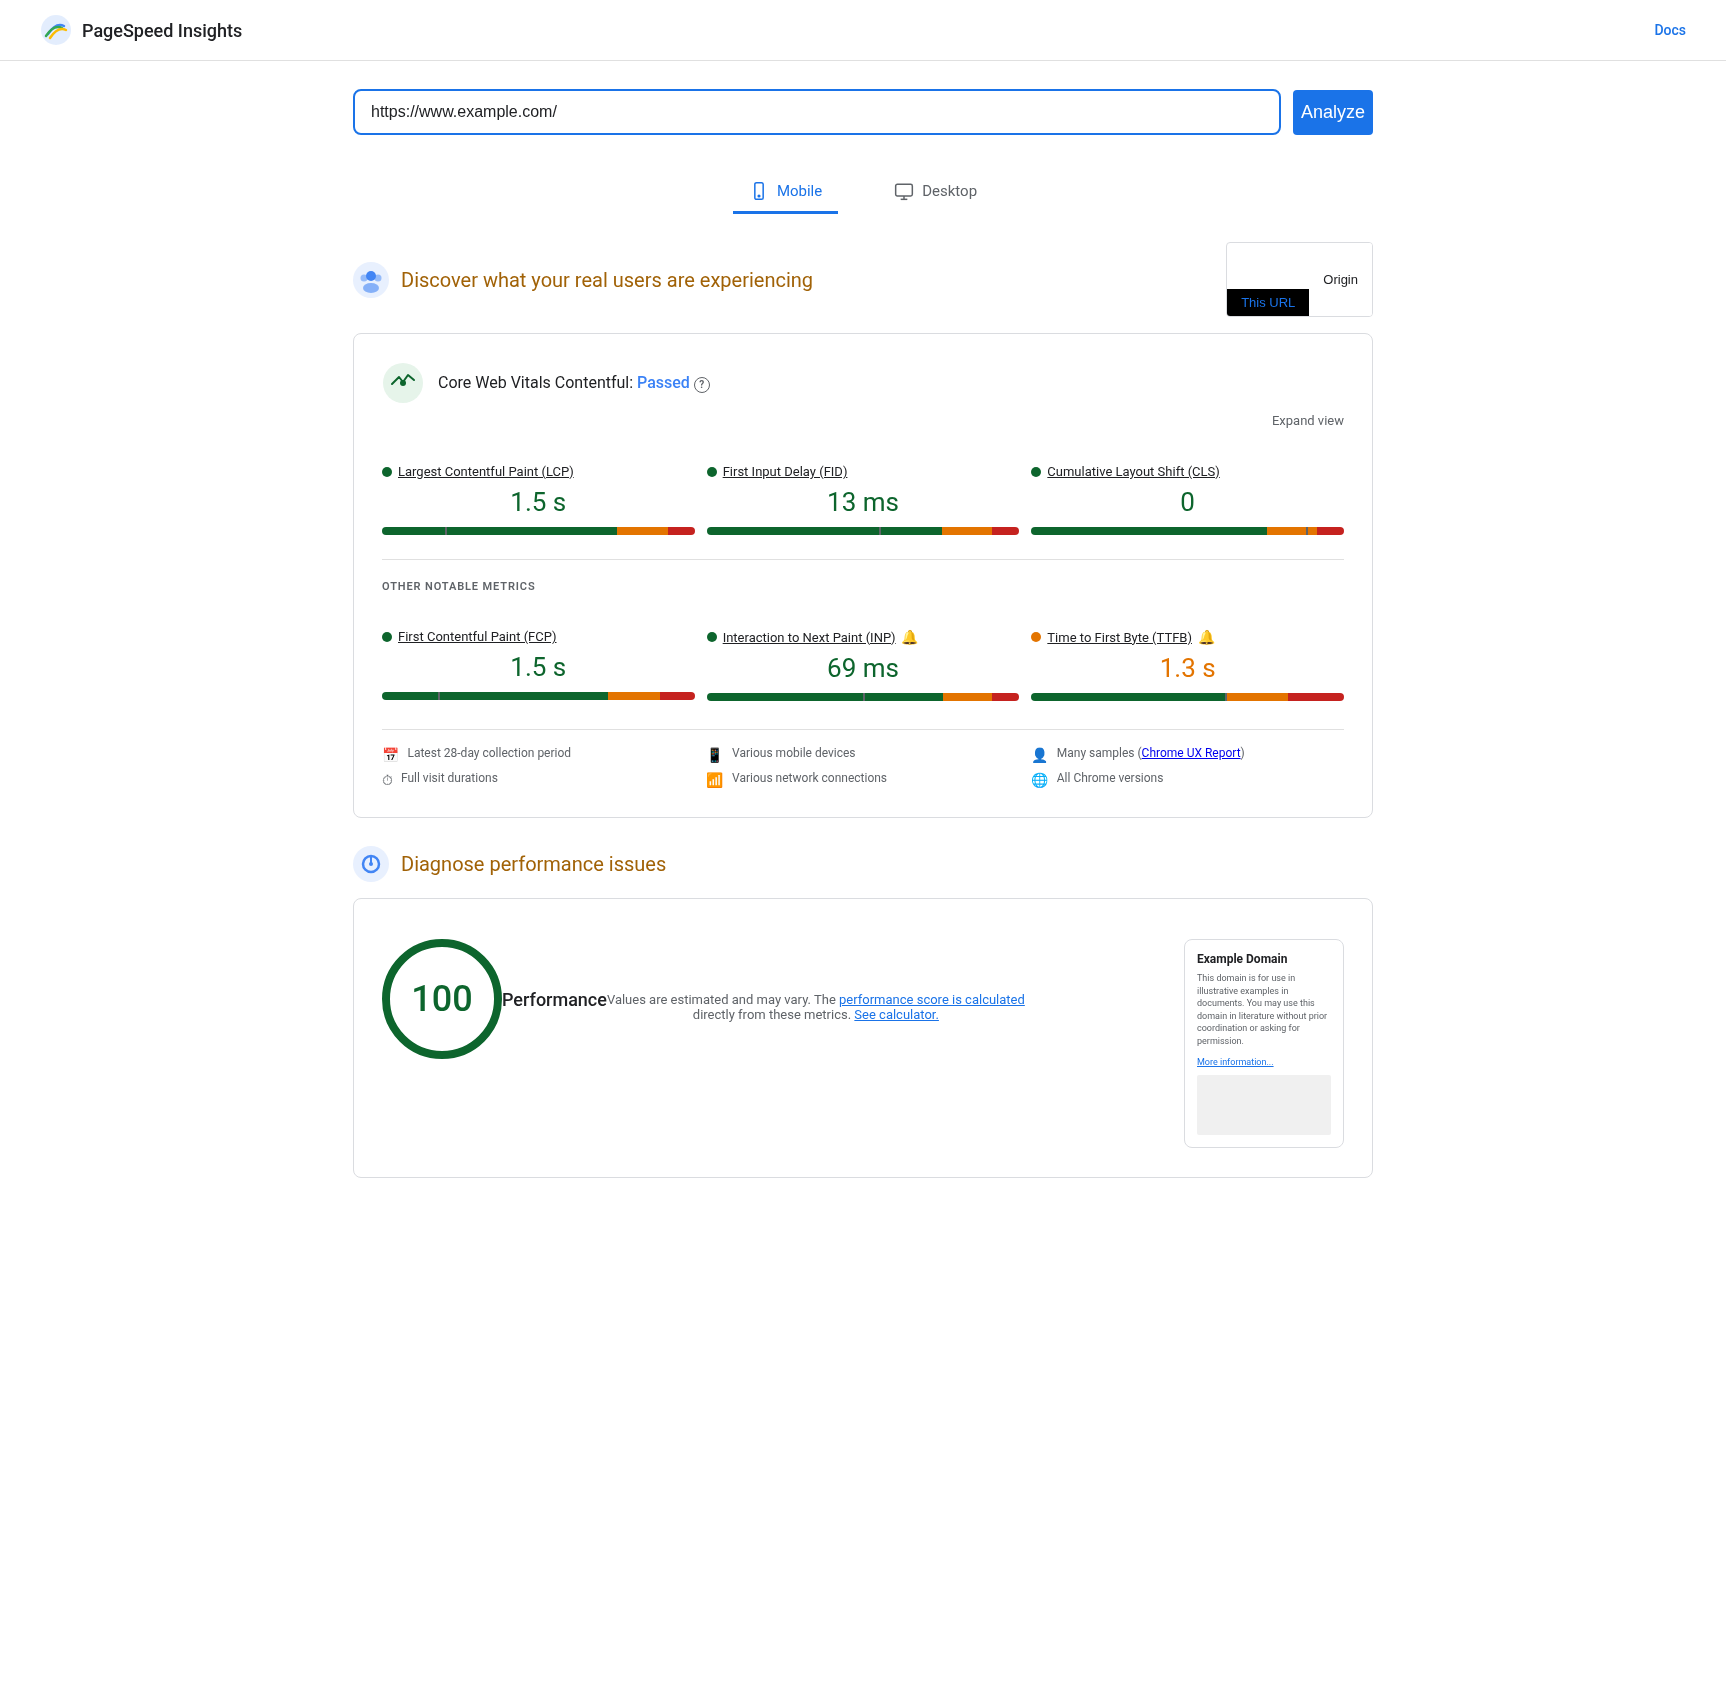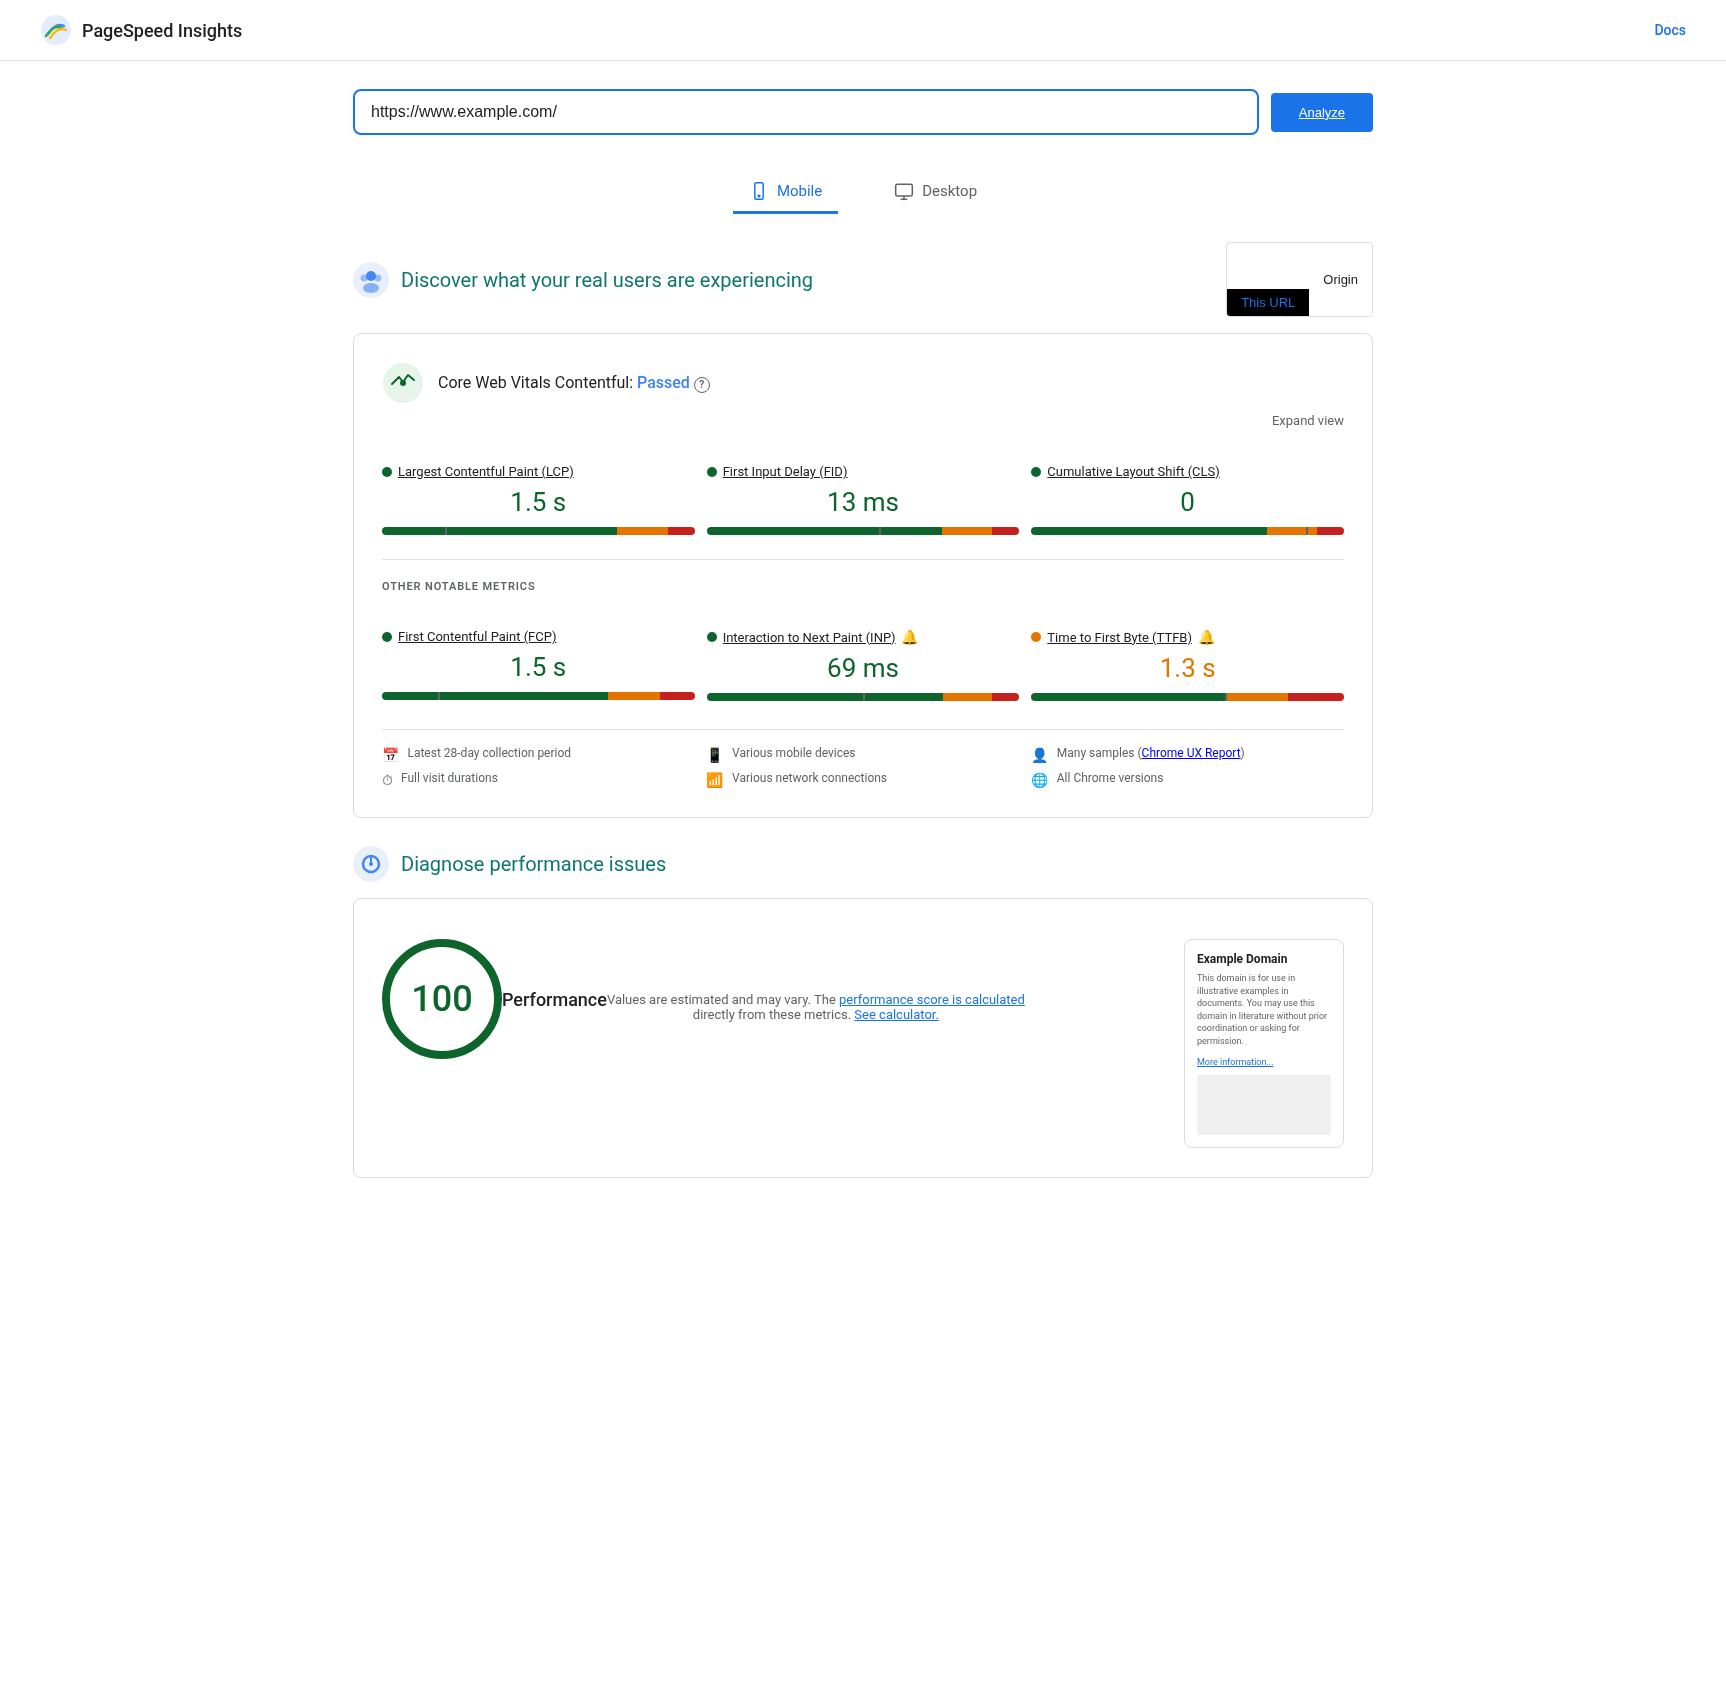--- a/index.html
+++ b/index.html
@@ -9,35 +9,35 @@
     .header { display: flex; align-items: center; justify-content: space-between; padding: 14px 40px; border-bottom: 1px solid #e0e0e0; }
     .header-logo { display: flex; align-items: center; gap: 10px; }
     .logo-icon { width: 32px; height: 32px; }
     .header-title { font-size: 18px; font-weight: 500; color: #202124; }
     .docs-link { color: #1a73e8; font-size: 14px; font-weight: 500; text-decoration: none; }
 
     
     .search-section { padding: 28px 40px 20px; max-width: 1100px; margin: 0 auto; }
     .search-bar { display: flex; gap: 12px; align-items: center; }
     .url-input { flex: 1; border: 2px solid #1a73e8; border-radius: 8px; padding: 12px 16px; font-size: 16px; outline: none; color: #202124; }
-    .analyze-btn { background: #1a73e8; color: #fff; border: none; border-radius: 4px; padding: 12px 28px; font-size: 13px; font-weight: 500; cursor: pointer; white-space: nowrap; text-decoration: underline; }
+    .analyze-btn { background: #1a73e8; color: #fff; border: none; border-radius: 4px; padding: 12px 8px; font-size: 18px; font-weight: 500; cursor: pointer; white-space: nowrap; }
 
     
     .tabs { display: flex; justify-content: center; gap: 40px; padding: 16px 0 0; border-bottom: none; }
     .tab { display: flex; align-items: center; gap: 8px; padding: 10px 16px; cursor: pointer; font-size: 15px; color: #5f6368; border-bottom: 3px solid transparent; }
     .tab.active { color: #1a73e8; border-bottom: 3px solid #1a73e8; }
     .tab-icon { width: 20px; height: 20px; }
 
     
     .main { max-width: 1100px; margin: 0 auto; padding: 28px 40px; }
 
     
     .section-header { display: flex; align-items: center; justify-content: space-between; margin-bottom: 16px; }
     .section-title-group { display: flex; align-items: center; gap: 12px; }
-    .section-title { font-size: 20px; font-weight: 400; color: #0f766e; }
+    .section-title { font-size: 20px; font-weight: 400; color: #a16207; }
 
     
     .url-origin-toggle { display: flex; border: 1px solid #dadce0; border-radius: 4px; overflow: hidden; }
     .url-origin-btn { padding: 6px 14px; font-size: 13px; cursor: pointer; background: #fff; border: none; color: #202124; }
     .url-origin-btn.active { background: #000000; color: #1a73e8; font-weight: 500; margin-top: 46px; }
 
     
     .card { border: 1px solid #dadce0; border-radius: 8px; padding: 28px; margin-bottom: 28px; }
 
     

